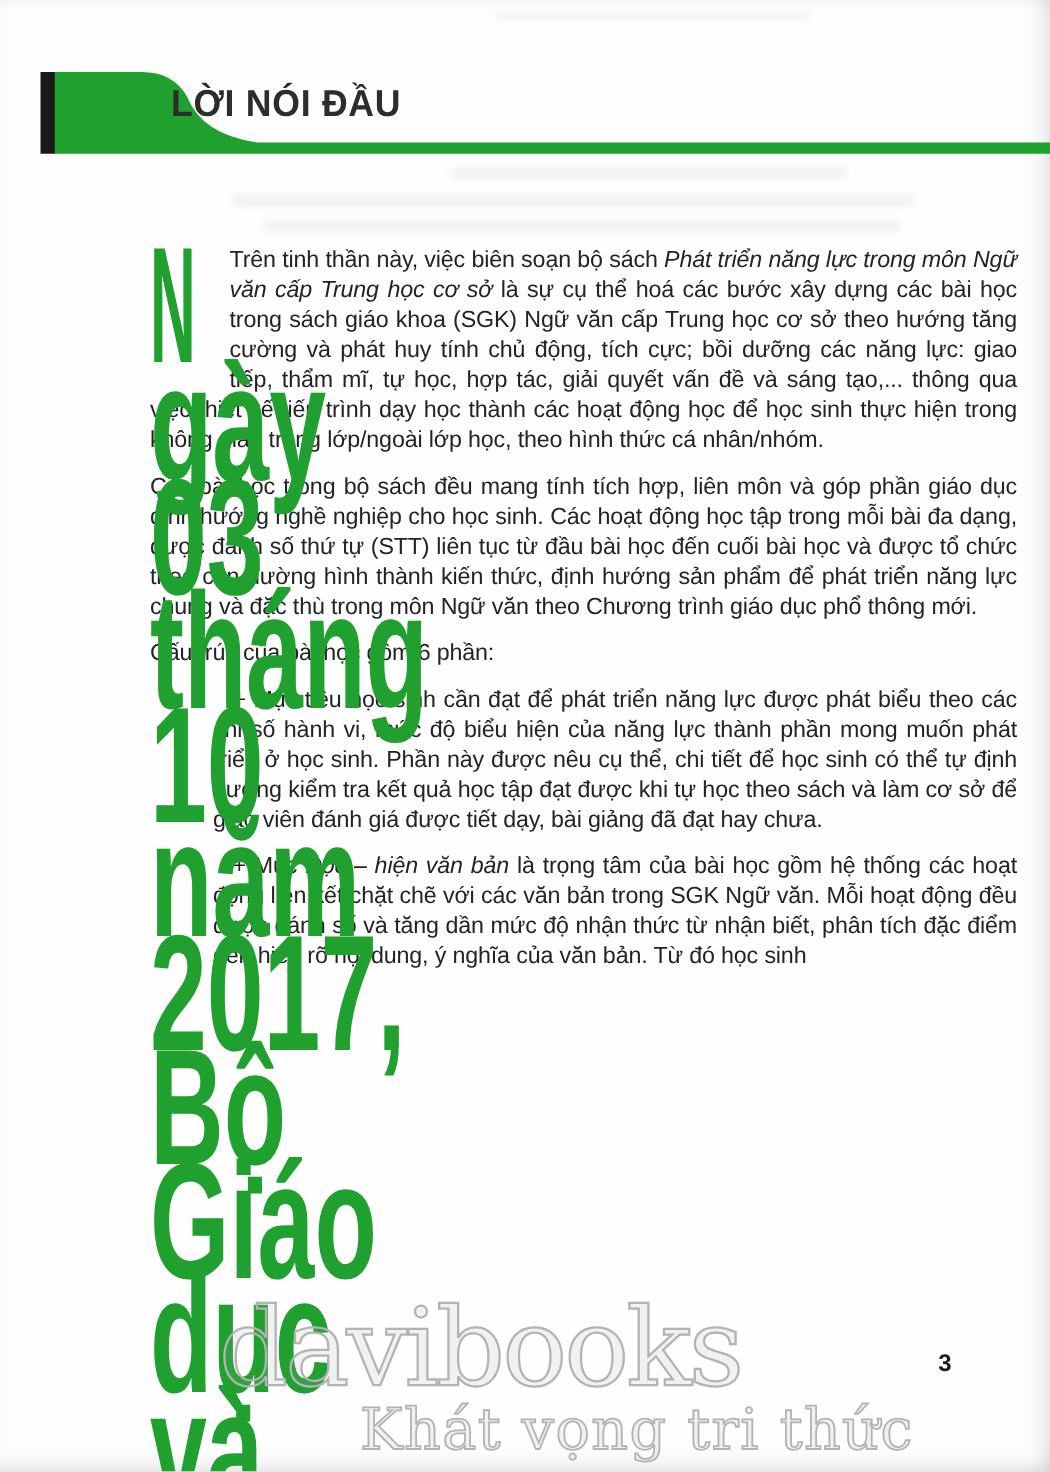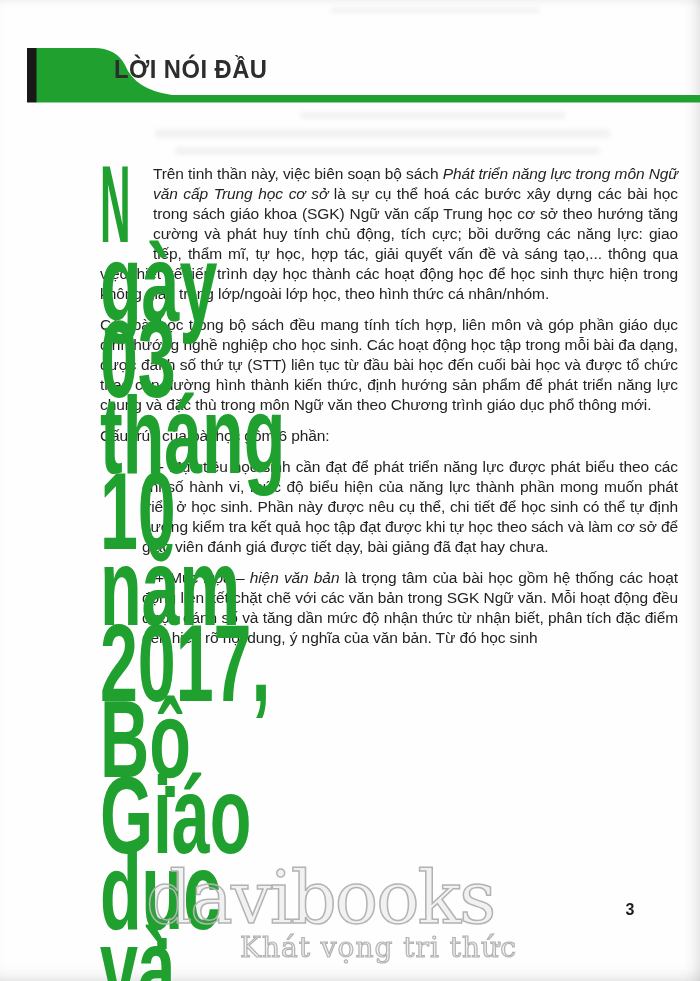--- a/index.html
+++ b/index.html
@@ -37,21 +37,21 @@
     transform:scaleX(.62);transform-origin:0 0;
   }
   
   .wm{
     position:absolute;font-family:"DejaVu Serif", serif;line-height:1;
     color:rgba(165,165,165,.14);
     -webkit-text-stroke:1.5px #b3b3b3;
     white-space:nowrap;pointer-events:none;
   }
   .wm-word{left:146px;top:862px;font-size:72px;letter-spacing:-2px;}
-  .wm-tag{left:240px;top:934px;font-size:28px;letter-spacing:1px;-webkit-text-stroke-width:1.2px;}
+  .wm-tag{left:240px;top:934px;font-size:38px;letter-spacing:1px;-webkit-text-stroke-width:1.2px;}
   .page-number{
     position:absolute;left:618px;top:901px;width:24px;text-align:center;
     font-size:16px;font-weight:bold;color:#1c1c1c;
   }
 </style>
 </head>
 <body>
 
 <div class="page">
 

